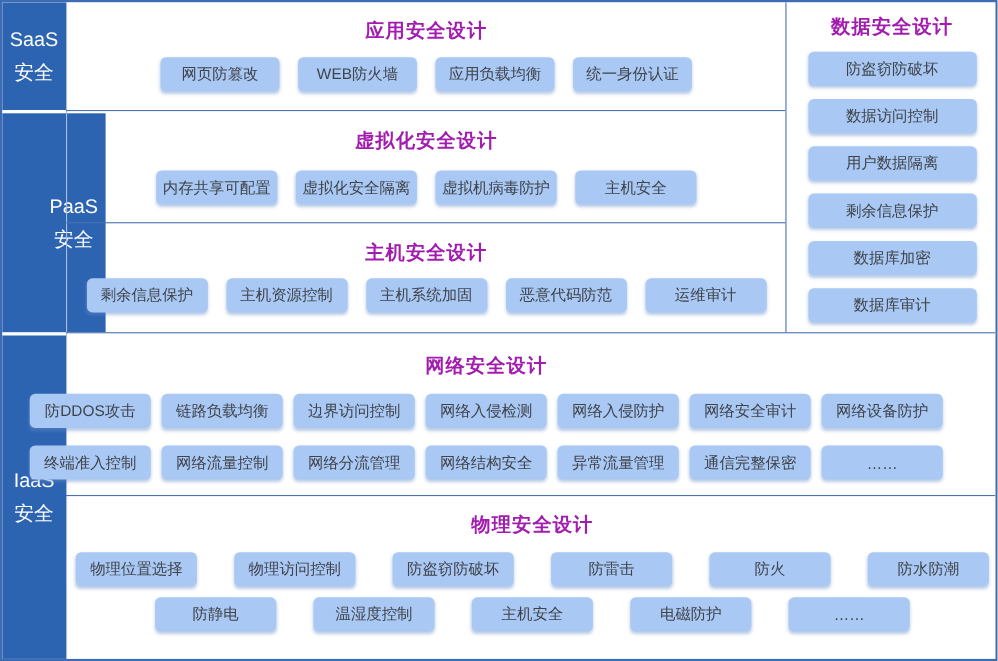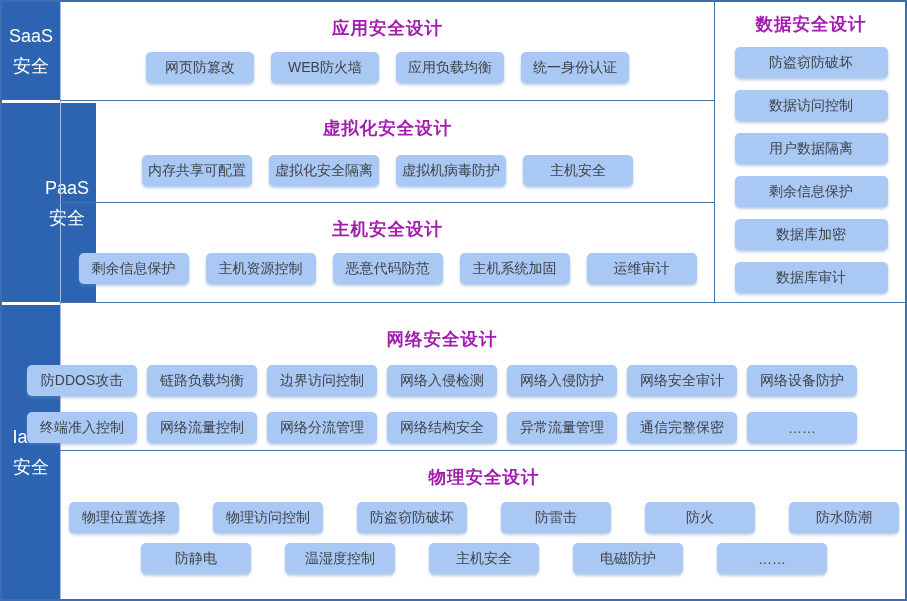--- a/index.html
+++ b/index.html
@@ -44,21 +44,21 @@
   .sec-app .chip-row{margin-top:12px;gap:17px;}
   .sec-virt{left:59px;top:99px;width:653px;height:101px;}
   .sec-virt .sec-title{margin-top:15px;}
   .sec-virt .chip-row{margin-top:15px;gap:17px;}
   .sec-host{left:59px;top:201px;width:653px;height:99px;}
   .sec-host .sec-title{margin-top:14px;}
   .sec-host .chip-row{margin-top:12px;gap:17px;}
   .panel-data{left:713px;top:2px;width:192px;height:298px;}
   .panel-data .sec-title{margin-top:8px;}
   .chip-col{display:flex;flex-direction:column;align-items:center;margin-top:11px;gap:12px;}
-  .sec-network{left:59px;top:301px;width:762px;height:147px;justify-content:center;}
+  .sec-network{left:59px;top:301px;width:762px;height:147px;}
   .sec-network .sec-title{margin-top:17px;}
   .sec-network .row1{margin-top:14px;gap:10px;}
   .sec-network .row2{margin-top:16px;gap:10px;}
   .sec-physical{left:59px;top:449px;width:846px;height:148px;}
   .sec-physical .sec-title{margin-top:14px;}
   .sec-physical .row1{margin-top:13px;gap:34px;}
   .sec-physical .row2{margin-top:10px;gap:34px;}
 </style>
 </head>
 <body>
@@ -103,22 +103,22 @@
       <div class="chip w110">虚拟机病毒防护</div>
       <div class="chip w110">主机安全</div>
     </div>
   </section>
 
   <section class="sec sec-host">
     <h2 class="sec-title">主机安全设计</h2>
     <div class="chip-row">
       <div class="chip w110">剩余信息保护</div>
       <div class="chip w110">主机资源控制</div>
+      <div class="chip w110">主机系统加固</div>
       <div class="chip w110">恶意代码防范</div>
-      <div class="chip w110">主机系统加固</div>
       <div class="chip w110">运维审计</div>
     </div>
   </section>
 
   <section class="sec panel-data">
     <h2 class="sec-title">数据安全设计</h2>
     <div class="chip-col">
       <div class="chip w153">防盗窃防破坏</div>
       <div class="chip w153">数据访问控制</div>
       <div class="chip w153">用户数据隔离</div>

